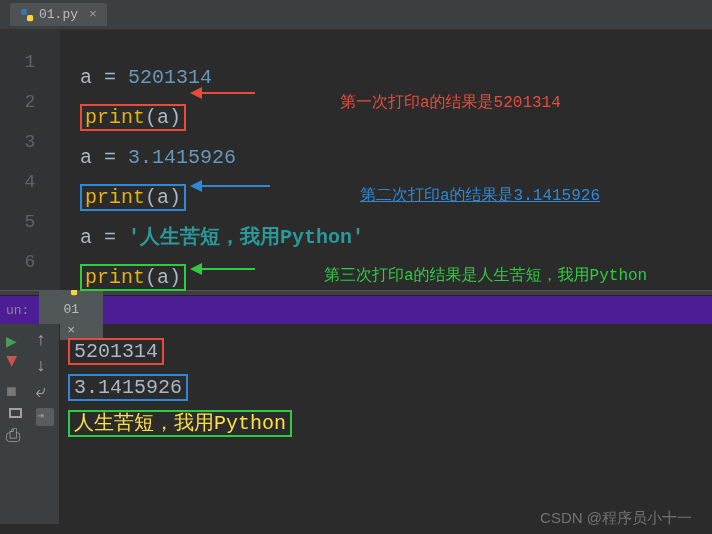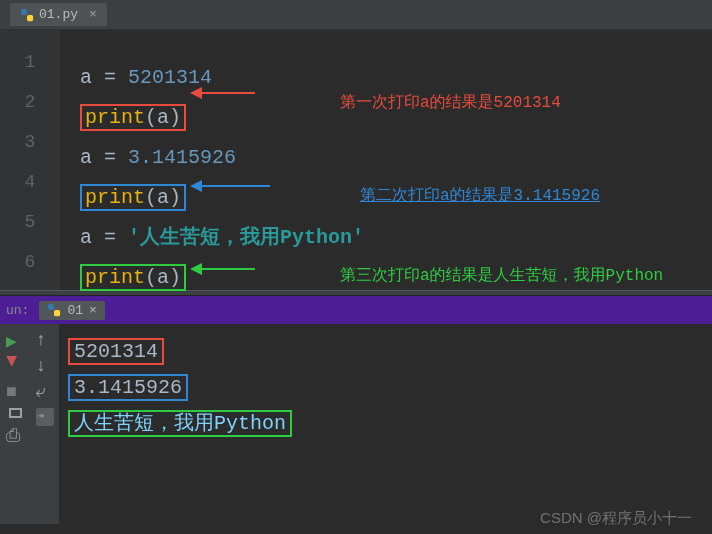--- a/index.html
+++ b/index.html
@@ -65,41 +65,41 @@
   .box-blue { border: 2px solid #2f88d6; padding: 0 3px; }
   .box-green { border: 2px solid #2ecc40; padding: 0 3px; }
   .annotation {
     position: absolute;
     font-size: 16px;
     white-space: normal;
     width: 330px;
   }
   .annot-red { color: #e84b3c; top: 53px; left: 280px; }
   .annot-blue { color: #2f88d6; top: 146px; left: 300px; text-decoration: underline; }
-  .annot-green { color: #2ecc40; top: 235px; left: 280px; line-height:22px; }
+  .annot-green { color: #2ecc40; top: 235px; left: 264px; line-height:22px; }
   .arrow { position:absolute; }
   .arrow-line { position:absolute; height:2px; }
   .arrow-head-left {
     position:absolute;
     width:0; height:0;
     border-top:6px solid transparent;
     border-bottom:6px solid transparent;
   }
   .splitter { height:6px; background:#3c3f41; border-top:1px solid #555; border-bottom:1px solid #232323;}
   .run-bar {
     height: 28px;
     background: #4c1d95;
     display:flex;
     align-items:center;
     color:#bbbbbb;
     font-size:13px;
     padding-left:6px;
   }
   .run-bar .label { margin-right:10px; color:#888; }
-  .run-tab { display:flex; align-items:center; gap:6px; padding:2px 8px; background:#515658; border-radius:2px;}
+  .run-tab { display:flex; align-items:center; gap:6px; padding:2px 24px; background:#515658; border-radius:2px;flex-direction:column;}
   .console-wrap {
     display:flex;
     height: 200px;
     background:#2b2b2b;
   }
   .console-tools {
     width: 30px;
     background:#3c3f41;
     display:flex;
     flex-direction:column;
@@ -120,21 +120,21 @@
   }
   .console {
     flex:1;
     padding: 10px 8px;
     font-size: 20px;
     line-height: 36px;
   }
   .console .cline { height:36px; white-space:pre; }
   .out-red { border:2px solid #e84b3c; padding:0 4px; color:#a9b7c6; }
   .out-blue { border:2px solid #2f88d6; padding:0 4px; color:#a9b7c6; }
-  .out-green { border:2px solid #2ecc40; padding:0 4px; color:#7dd3fc; }
+  .out-green { border:2px solid #2ecc40; padding:0 4px; color:#fde047; }
   .watermark {
     position:absolute;
     right: 20px;
     bottom: 6px;
     font-size: 15px;
     color: rgba(200,200,200,0.45);
     font-family: sans-serif;
     margin-left: 48px;
   }
   .play { color:#499c54; }

